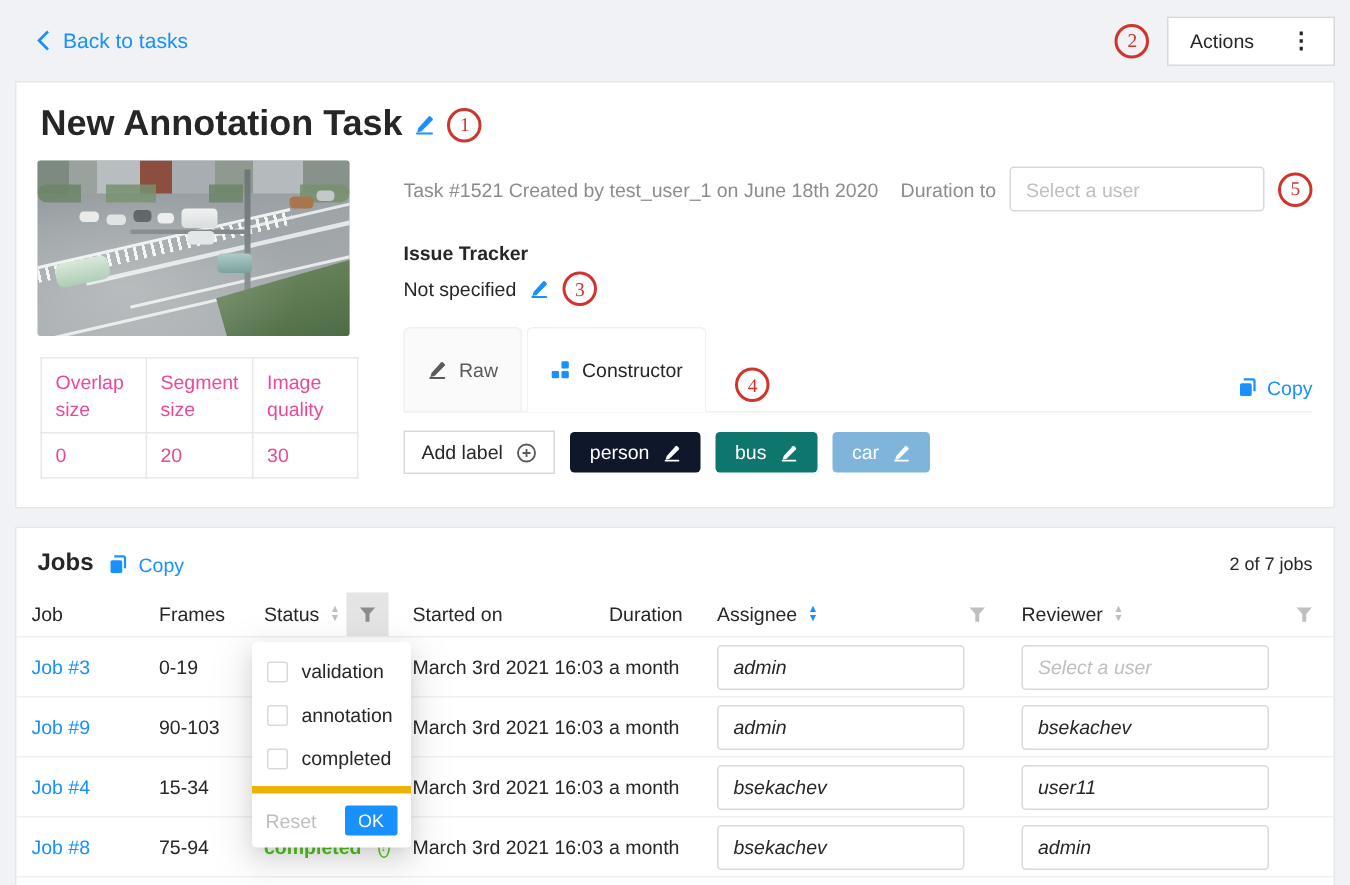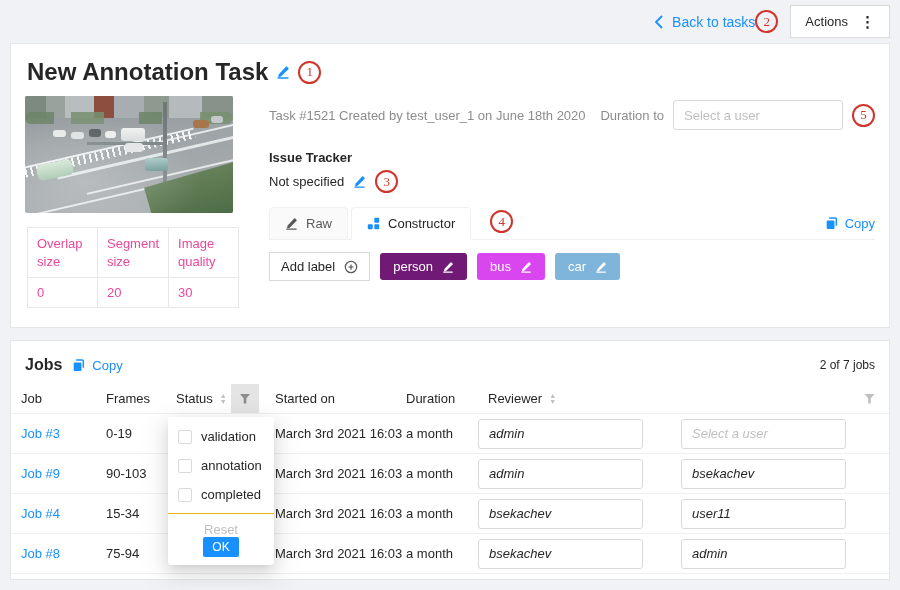--- a/index.html
+++ b/index.html
@@ -3,25 +3,25 @@
 <meta charset="utf-8">
 <style>
   * { box-sizing: border-box; margin: 0; padding: 0; }
   html,body { width:900px; height:590px; }
   body {
     font-family: "Liberation Sans", sans-serif;
     background:#f0f2f5; color:#262626; overflow:hidden; position:relative;
     font-size:13px;
   }
   
-  .topbar { height:43px; display:flex; align-items:center; justify-content:flex-end; padding:0 10px; }
+  .topbar { height:54px; display:flex; align-items:center; justify-content:space-between; padding:0 10px; }
   .back-link { display:flex; align-items:center; gap:9px; color:#1890ff; font-size:14px; margin-left:14px; cursor:pointer; }
   .topbar-right { display:flex; align-items:center; gap:12px; }
   .actions-btn { background:#fff; border:1px solid #d9d9d9; border-radius:0; height:33px;
-    display:flex; align-items:center; gap:12px; padding:0 14px; font-size:13px; cursor:pointer; }
+    display:flex; align-items:center; gap:24px; padding:0 14px; font-size:13px; cursor:pointer; }
   .more-icon { font-size:15px; font-weight:bold; letter-spacing:0; line-height:1; }
   
   .ann-circle { display:inline-flex; align-items:center; justify-content:center;
     width:23px; height:23px; border:2px solid #d0342c; border-radius:50%;
     color:#d0342c; font-size:13px; font-family:"Liberation Serif", serif; flex:0 0 auto; }
   
   .card { background:#fff; border:1px solid #e4e7ea; margin:0 10px; }
   .card-task { height:285px; padding:10px 14px; }
   .task-title-row { display:flex; align-items:center; gap:8px; padding:4px 0 6px 2px; }
   .task-title { font-size:24px; font-weight:bold; }
@@ -56,21 +56,21 @@
   .meta-row { display:flex; align-items:center; justify-content:space-between; margin-top:4px; }
   .meta-text { color:#8c8c8c; font-size:13px; }
   .assigned-wrap { display:flex; align-items:center; gap:9px; color:#8c8c8c; }
   .assigned-wrap input { width:170px; height:30px; border:1px solid #d9d9d9; border-radius:3px;
     padding:0 10px; font-size:13px; font-family:inherit; color:#262626; outline:none; }
   input::placeholder { color:#bfbfbf; }
   .issue-label { font-weight:bold; margin-top:20px; }
   .issue-value-row { display:flex; align-items:center; gap:9px; margin-top:5px; }
   
   .tabs-row { display:flex; align-items:flex-end; margin-top:14px; border-bottom:1px solid #f0f0f0; position:relative; }
-  .tab { display:flex; align-items:center; gap:8px; font-size:13px; padding:8px 15px; cursor:pointer;
+  .tab { display:flex; align-items:center; gap:8px; font-size:13px; padding:20px 15px; cursor:pointer;
     border:1px solid #f0f0f0; background:#fafafa; border-radius:4px 4px 0 0; margin-right:3px; margin-bottom:-1px; color:#595959; }
   .tab.active { background:#fff; border-bottom-color:#fff; color:#262626; }
   .tabs-ann { margin:0 0 6px 16px; }
   .copy-link { margin-left:auto; display:flex; align-items:center; gap:7px; color:#1890ff; cursor:pointer; margin-bottom:8px; }
   
   .labels-row { display:flex; align-items:center; gap:10px; margin-top:12px; }
   .add-label-btn { display:flex; align-items:center; gap:9px; background:#fff; border:1px solid #d9d9d9;
     border-radius:0; padding:6px 11px; font-size:13px; cursor:pointer; }
   .chip { display:flex; align-items:center; gap:9px; color:#fff; font-size:13px; padding:6px 13px;
     border-radius:3px; cursor:pointer; }
@@ -104,22 +104,22 @@
   .funnel.dark { background:#8c8c8c; }
   .status-completed { color:#52c41a; font-weight:bold; }
   .help-icon { display:inline-flex; align-items:center; justify-content:center; width:15px; height:15px;
     border:1px solid #52c41a; border-radius:50%; color:#52c41a; font-size:10px; margin-left:6px; cursor:pointer; }
   
   .filter-dd { position:absolute; left:157px; top:76px; width:106px; background:#fff; z-index:20;
     border-radius:3px; padding-top:5px;
     box-shadow:0 3px 6px -4px rgba(0,0,0,.12), 0 6px 16px 0 rgba(0,0,0,.12), 0 9px 28px 8px rgba(0,0,0,.06); }
   .dd-item { display:flex; align-items:center; gap:9px; padding:7px 10px; font-size:13px; cursor:pointer; }
   .dd-checkbox { width:14px; height:14px; border:1px solid #d9d9d9; border-radius:2px; background:#fff; flex:0 0 auto; }
-  .dd-footer { display:flex; align-items:center; justify-content:space-between; border-top:1px solid #eab308;
-    margin-top:4px; padding:8px 9px;flex-direction:column; }
+  .dd-footer { display:flex; align-items:center; justify-content:space-between; border-top:5px solid #eab308;
+    margin-top:4px; padding:8px 9px; }
   .dd-reset { color:#bfbfbf; font-size:13px; cursor:default; }
   .dd-ok { background:#1890ff; color:#fff; font-size:12px; border:none; border-radius:2px;
     padding:3px 9px; cursor:pointer; font-family:inherit; }
   svg { display:block; }
 </style>
 </head>
 <body>
 
 <div class="topbar">
   <div class="back-link">
@@ -251,30 +251,30 @@
       <div class="labels-row">
         <div class="add-label-btn">
           <span>Add label</span>
           <span style="display:inline-flex;">
             <svg width="14" height="14" viewBox="0 0 16 16" fill="none" stroke="#595959" stroke-width="1.4">
                 <circle cx="8" cy="8" r="6.5"></circle>
                 <path d="M8 5v6 M5 8h6"></path>
               </svg>
           </span>
         </div>
-        <div class="chip" style="background: #701a75;">
+        <div class="chip" style="background: #0f172a;">
           <span>person</span>
           <span class="edit-icon">
             <svg width="12" height="12" viewBox="0 0 16 16" fill="currentColor">
                 <path d="M11.2 1.9a1 1 0 0 1 1.4 0l1.5 1.5a1 1 0 0 1 0 1.4l-8.3 8.3-3.4.9.9-3.4z"></path>
                 <rect x="1.5" y="14" width="13" height="1.6" rx="0.8"></rect>
               </svg>
           </span>
         </div>
-        <div class="chip" style="background: #d946ef;">
+        <div class="chip" style="background: #0f766e;">
           <span>bus</span>
           <span class="edit-icon">
             <svg width="12" height="12" viewBox="0 0 16 16" fill="currentColor">
                 <path d="M11.2 1.9a1 1 0 0 1 1.4 0l1.5 1.5a1 1 0 0 1 0 1.4l-8.3 8.3-3.4.9.9-3.4z"></path>
                 <rect x="1.5" y="14" width="13" height="1.6" rx="0.8"></rect>
               </svg>
           </span>
         </div>
         <div class="chip" style="background: rgb(127, 181, 218);">
           <span>car</span>
@@ -313,20 +313,28 @@
       <span class="sort-icons">
           <span>▲</span>
           <span>▼</span>
         </span>
     </div>
     <div class="c-sfilter active">
       <span class="funnel dark"></span>
     </div>
     <div class="c-started">Started on</div>
     <div class="c-duration">Duration</div>
+    <div class="c-assignee">
+      <span>Assignee</span>
+      <span class="sort-icons active">
+          <span>▲</span>
+          <span>▼</span>
+        </span>
+      <span class="funnel funnel-right"></span>
+    </div>
     <div class="c-reviewer">
       <span>Reviewer</span>
       <span class="sort-icons">
           <span>▲</span>
           <span>▼</span>
         </span>
       <span class="funnel funnel-right"></span>
     </div>
   </div>
 

